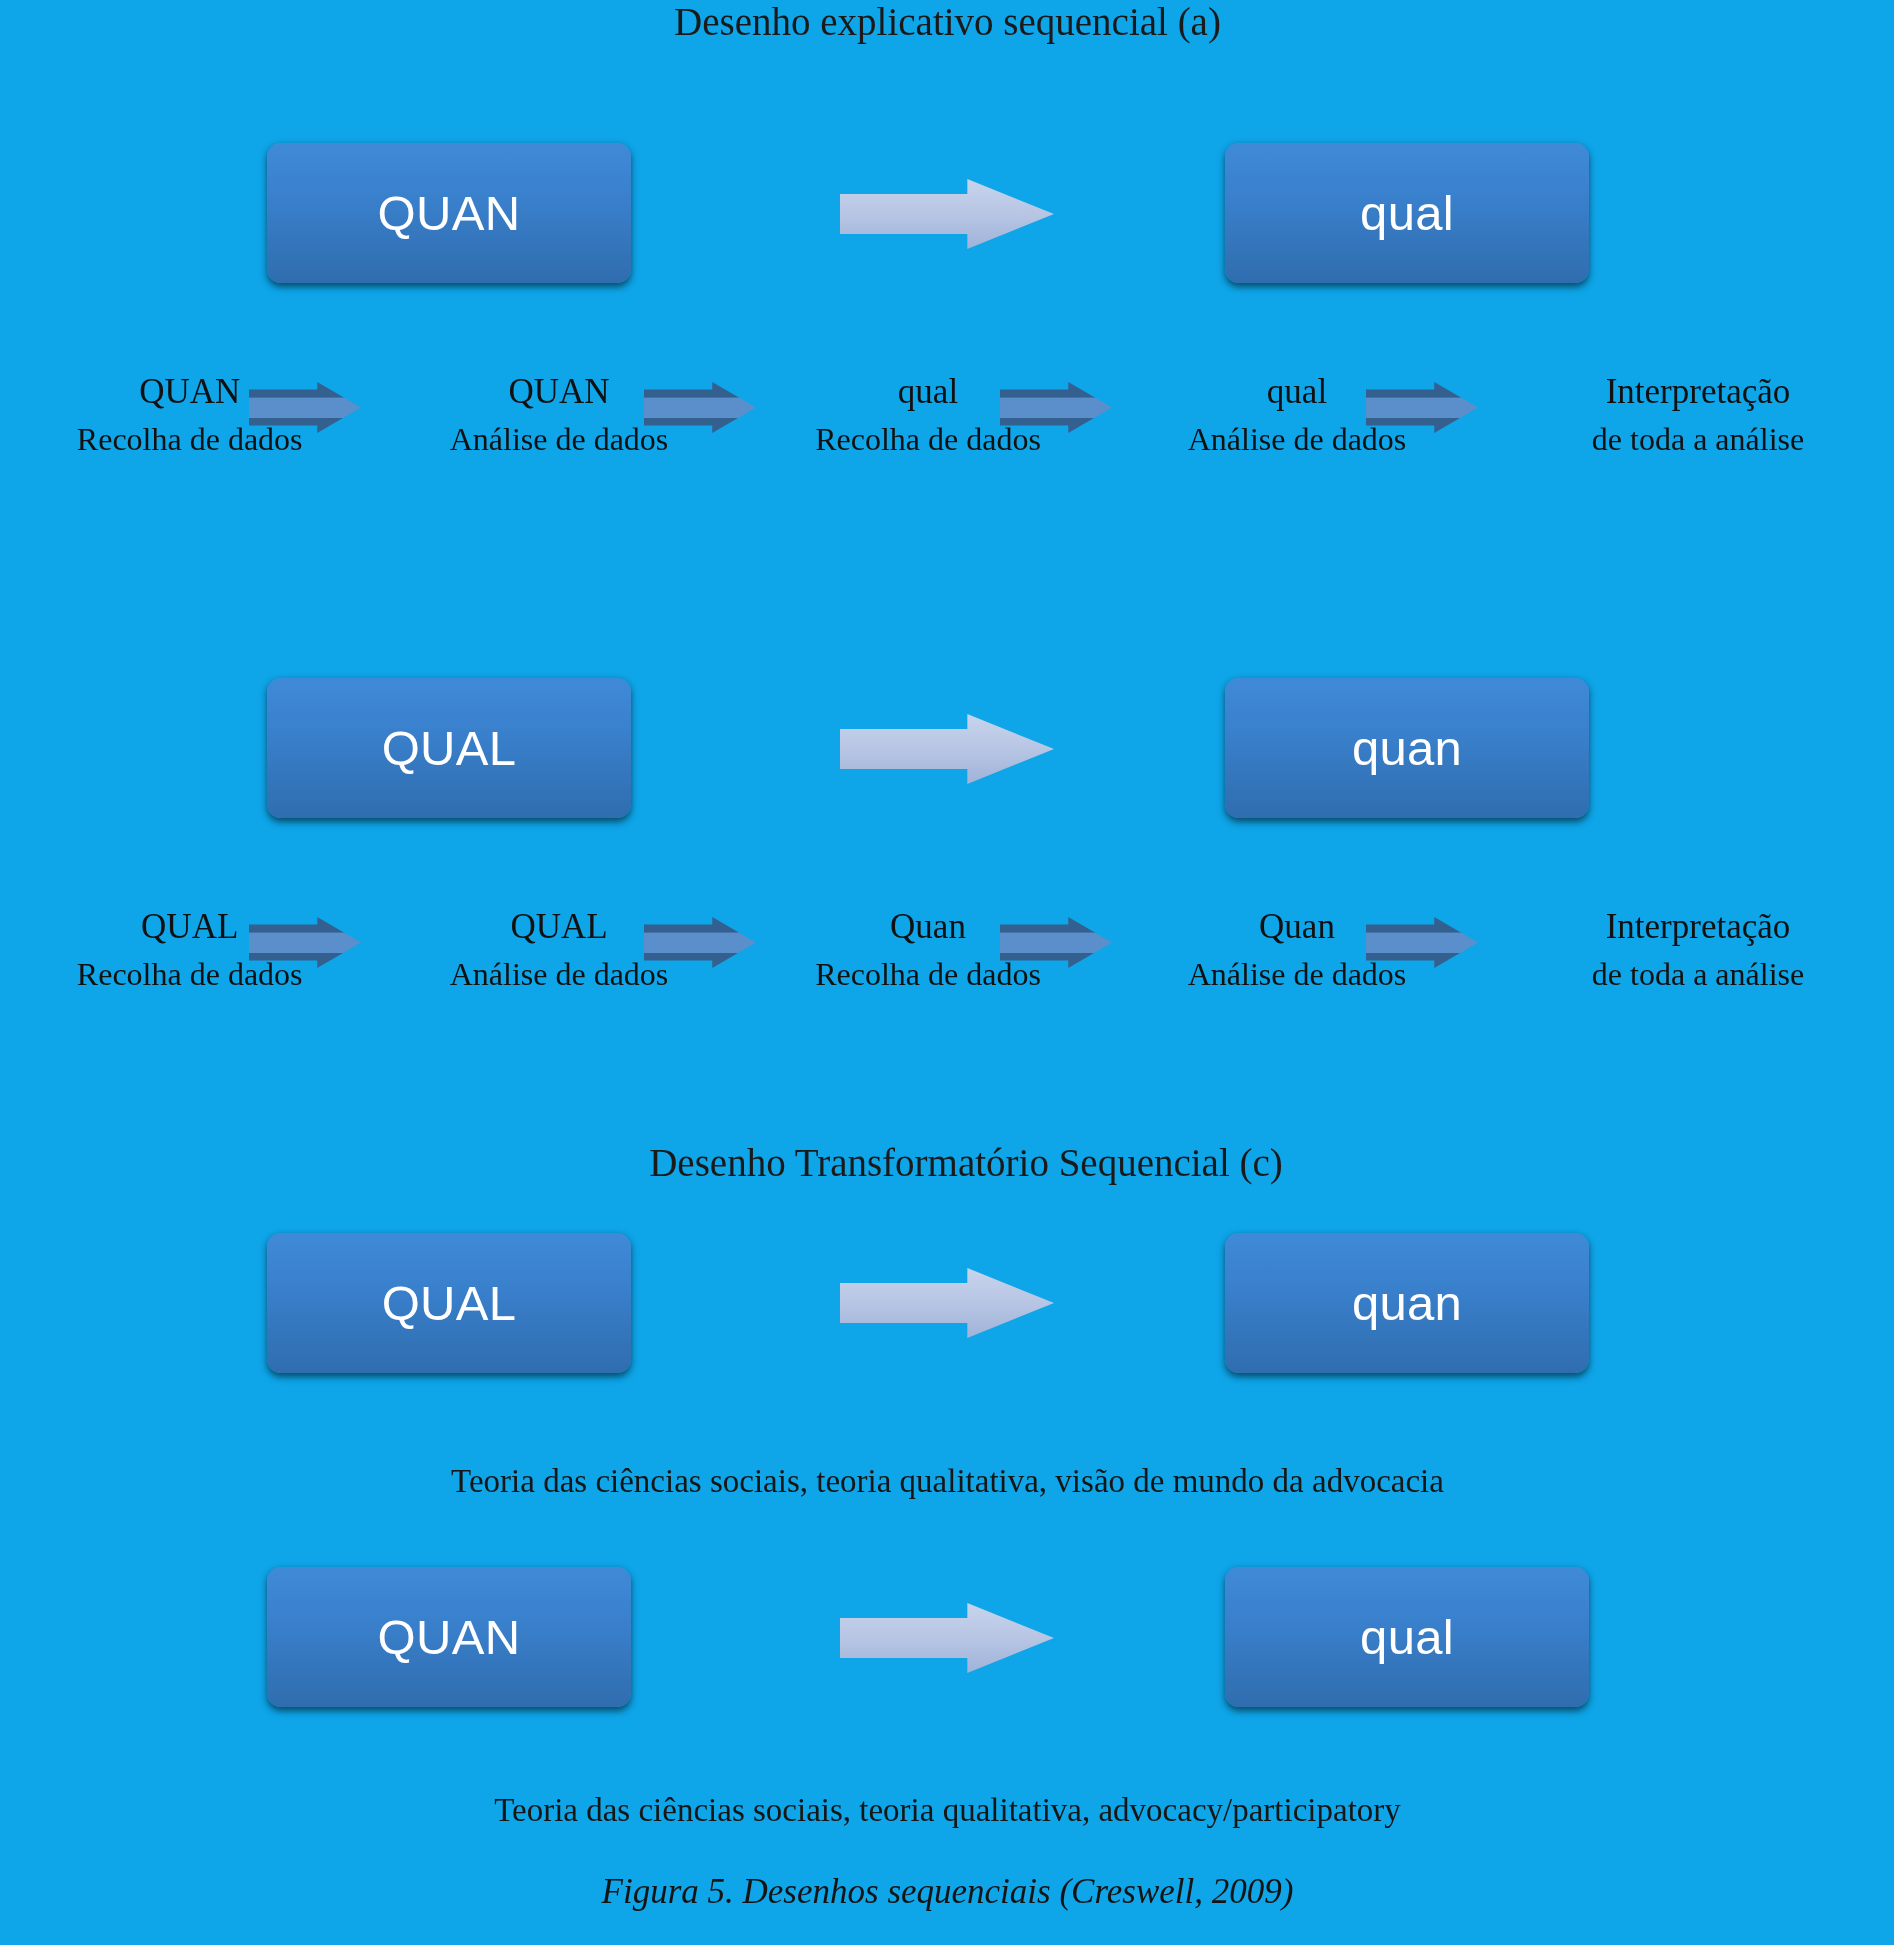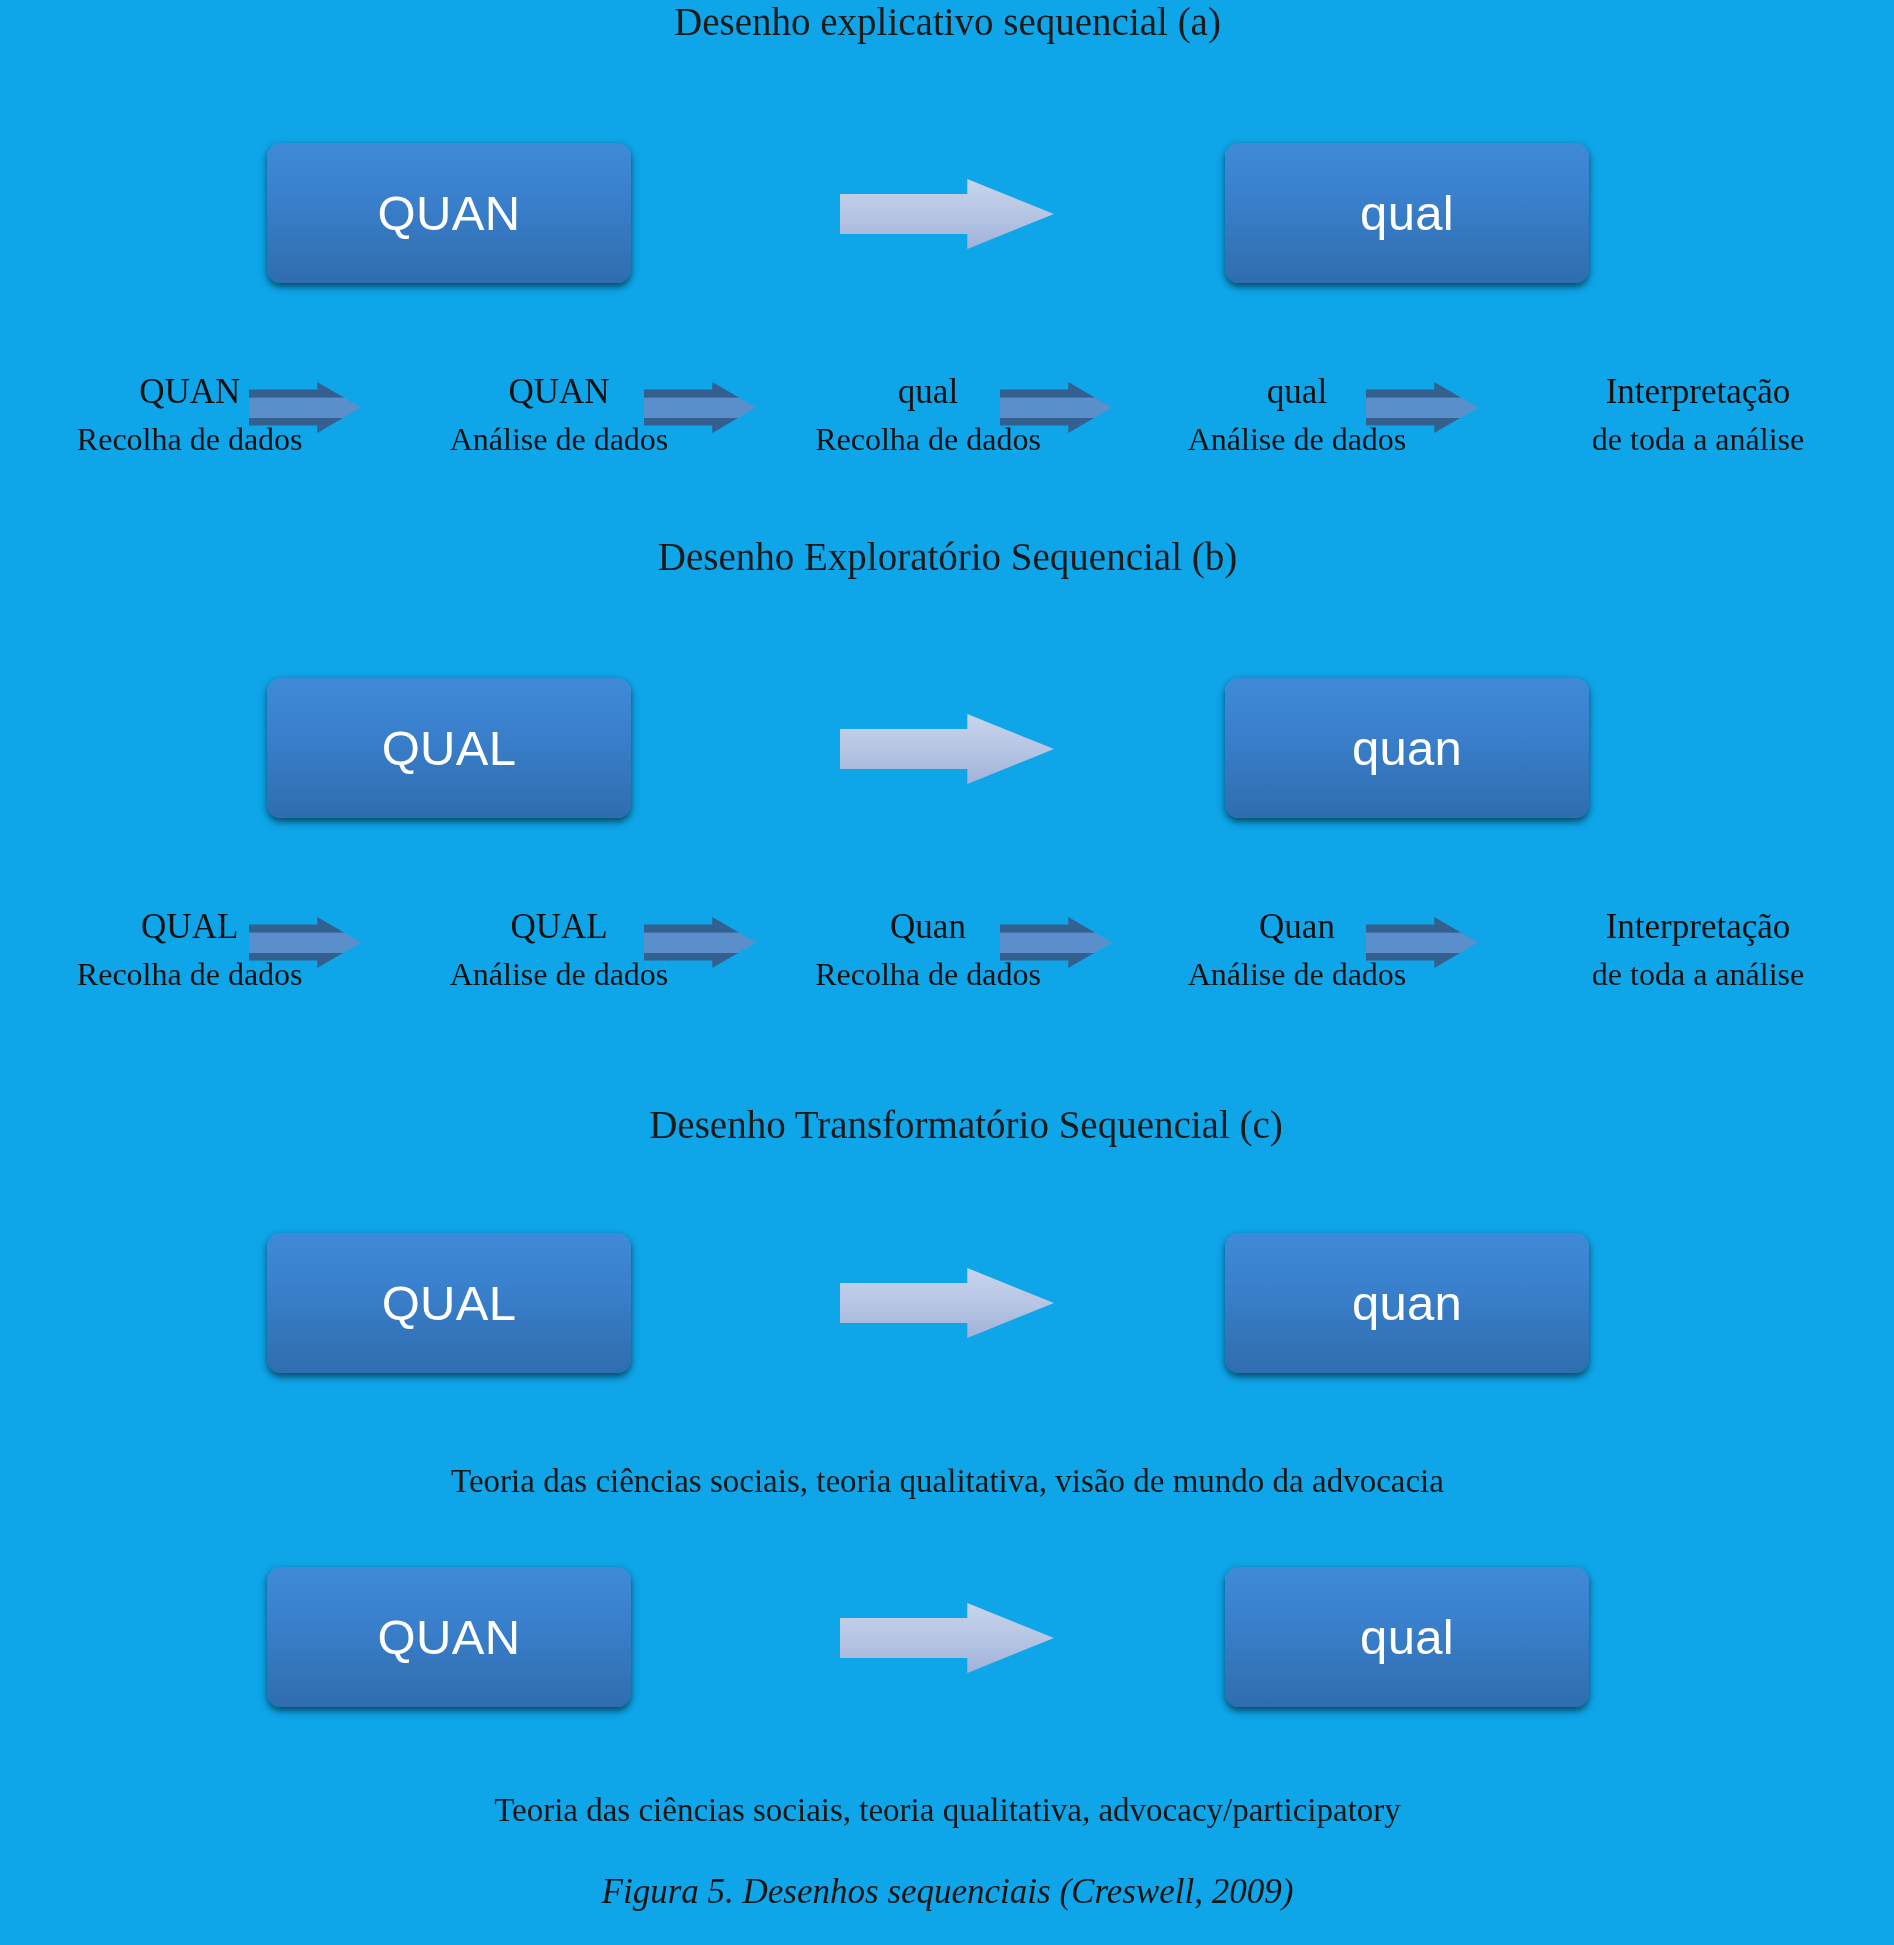--- a/index.html
+++ b/index.html
@@ -186,21 +186,20 @@
       <svg viewBox="0 0 210 96" preserveAspectRatio="none">
         <polygon points="0,14 128,14 128,0 210,48 128,96 128,82 0,82" fill="url(#sa)"></polygon>
       </svg>
     </div>
     <div class="flow-item" style="left:1487px; width:406px;">
       <span class="top">Interpretação</span>
       <span class="bottom">de toda a análise</span>
     </div>
   </div>
 
-  <div class="section-title" style="top:535px;">Desenho Exploratório Sequencial (b)</div>
 
   <div class="bigbox left" style="top:678px;">
     <span>QUAL</span>
   </div>
 
   <div class="bigarrow" style="left:840px; top:714px;">
     <svg viewBox="0 0 400 130" preserveAspectRatio="none">
       <polygon points="0,28 238,28 238,0 400,65 238,130 238,102 0,102" fill="url(#ga)"></polygon>
     </svg>
   </div>
@@ -245,21 +244,21 @@
       <svg viewBox="0 0 210 96" preserveAspectRatio="none">
         <polygon points="0,14 128,14 128,0 210,48 128,96 128,82 0,82" fill="url(#sa)"></polygon>
       </svg>
     </div>
     <div class="flow-item" style="left:1487px; width:406px;">
       <span class="top">Interpretação</span>
       <span class="bottom">de toda a análise</span>
     </div>
   </div>
 
-  <div class="section-title" style="top:1103px;padding-left:37px;">Desenho Transformatório Sequencial (c)</div>
+  <div class="section-title" style="top:1141px;padding-left:37px;">Desenho Transformatório Sequencial (c)</div>
 
   <div class="bigbox left" style="top:1233px;">
     <span>QUAL</span>
   </div>
 
   <div class="bigarrow" style="left:840px; top:1268px;">
     <svg viewBox="0 0 400 130" preserveAspectRatio="none">
       <polygon points="0,28 238,28 238,0 400,65 238,130 238,102 0,102" fill="url(#ga)"></polygon>
     </svg>
   </div>

